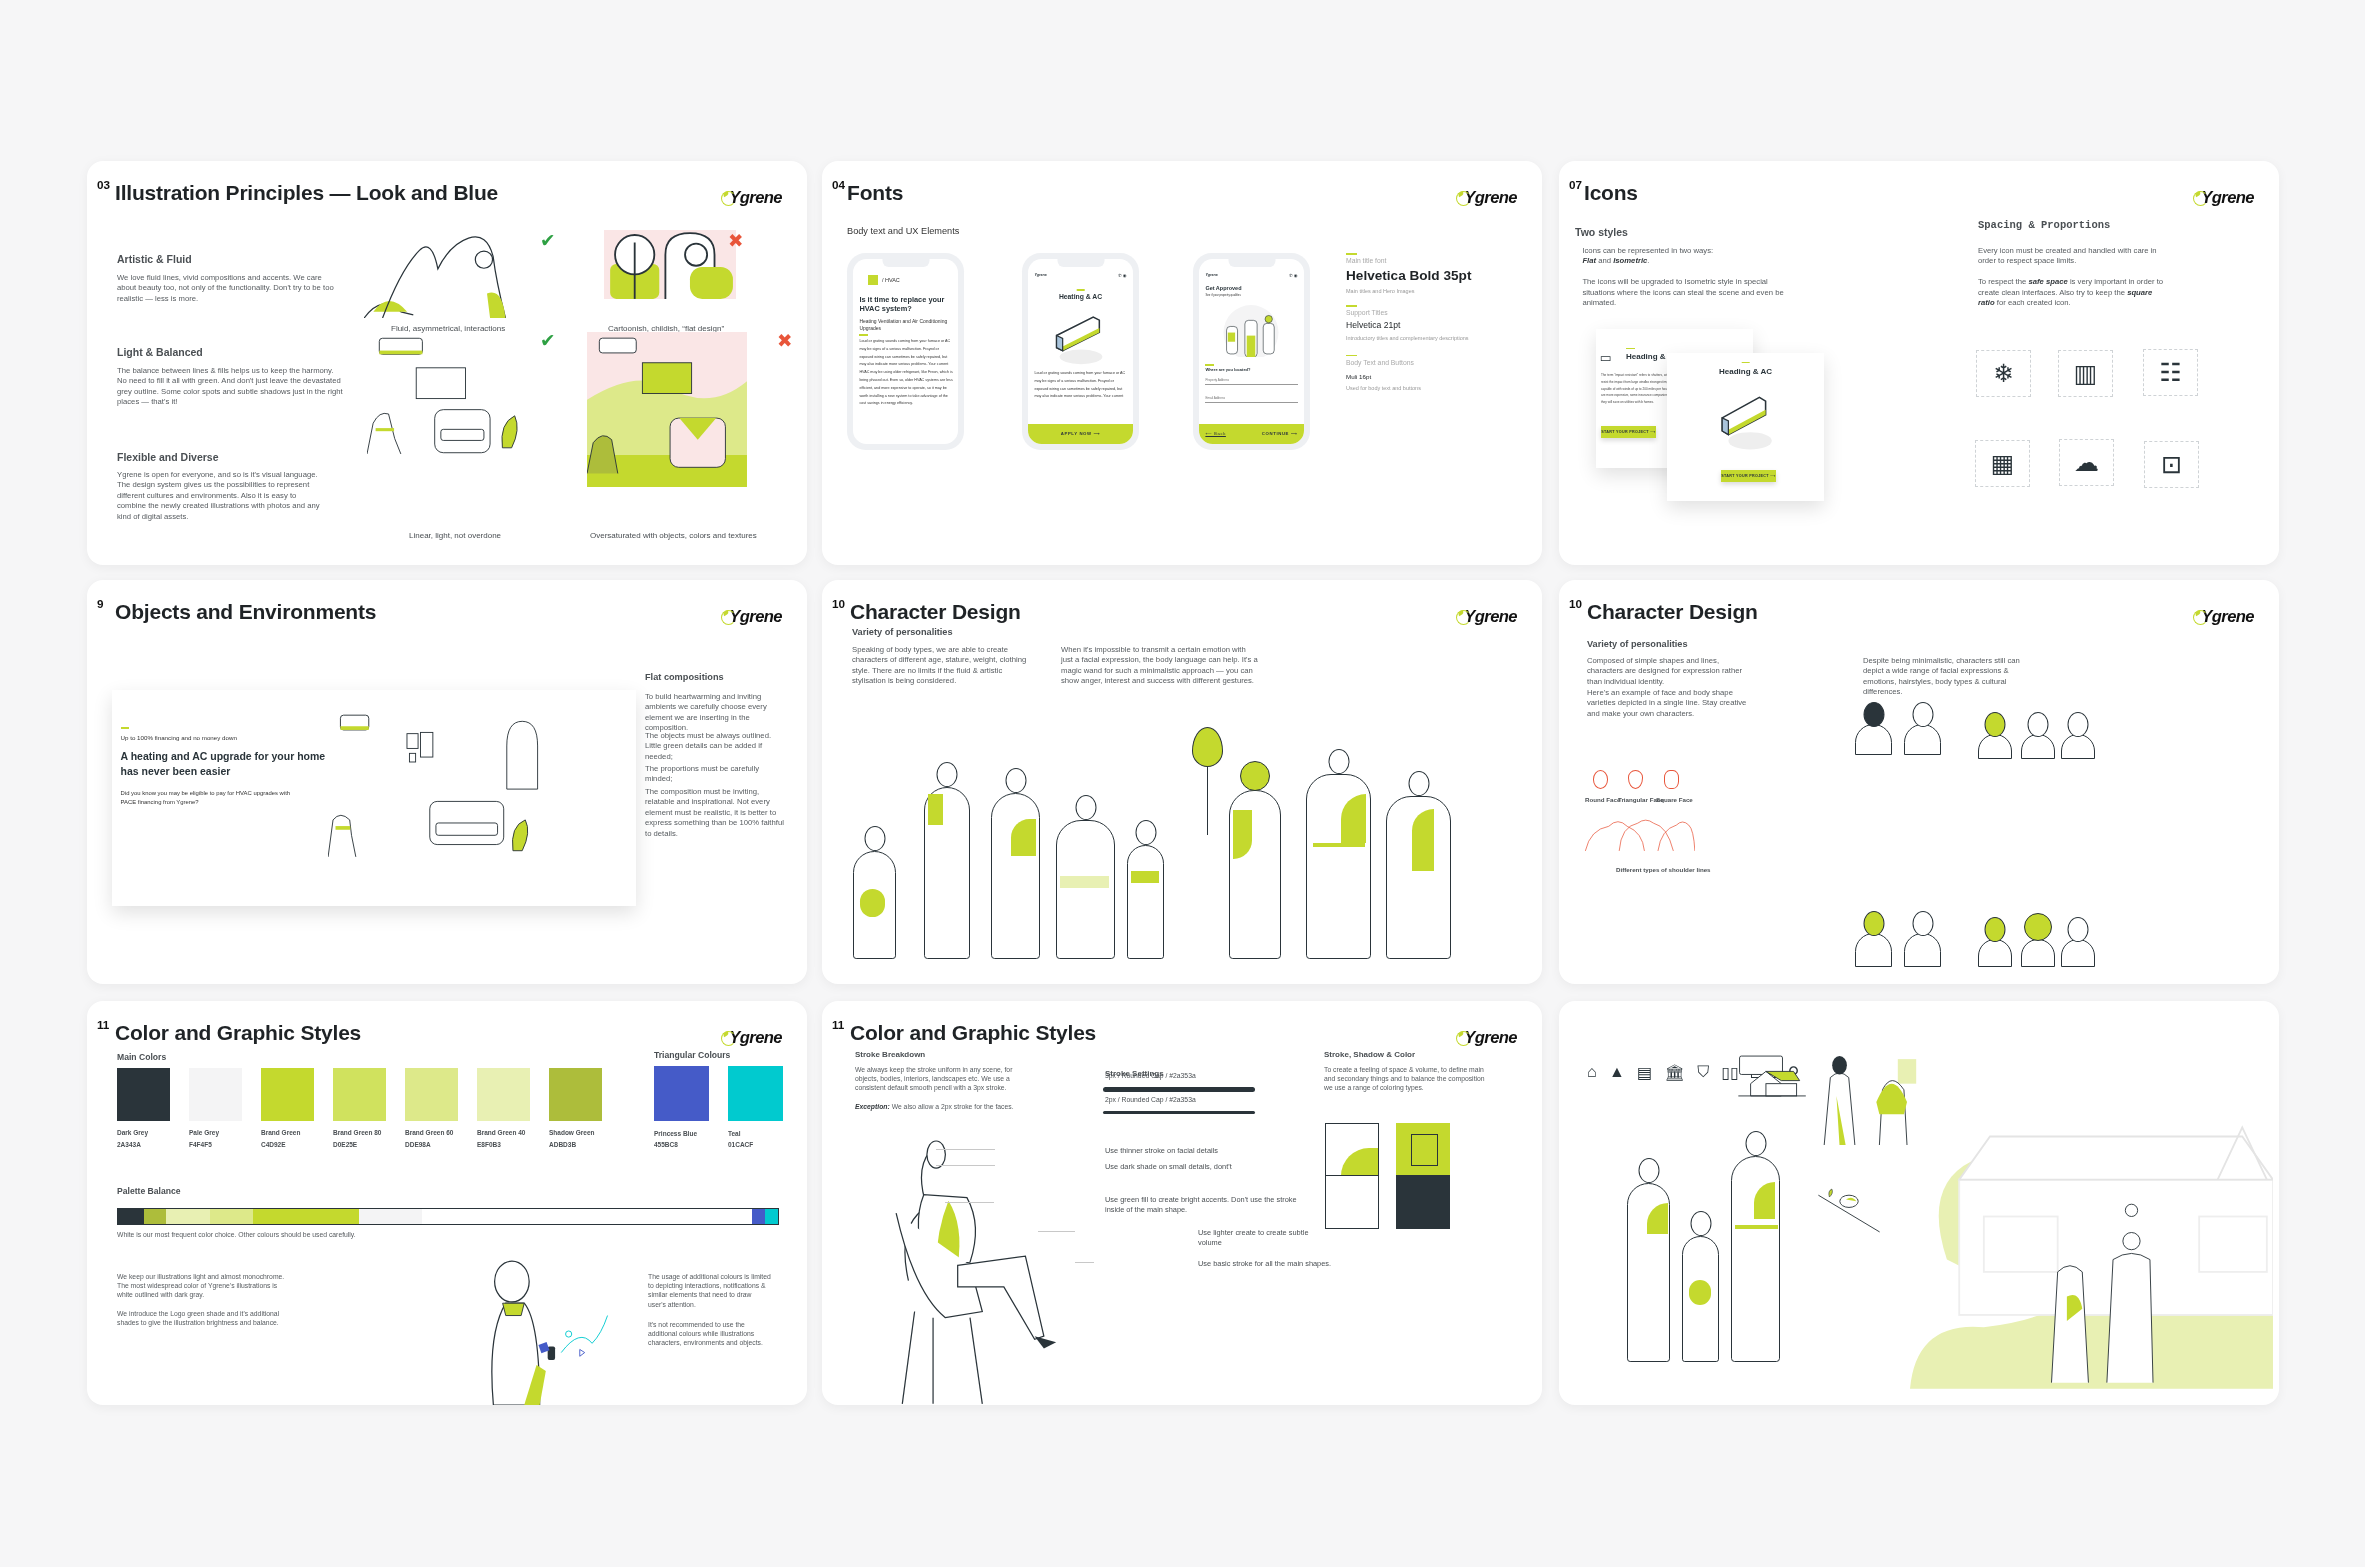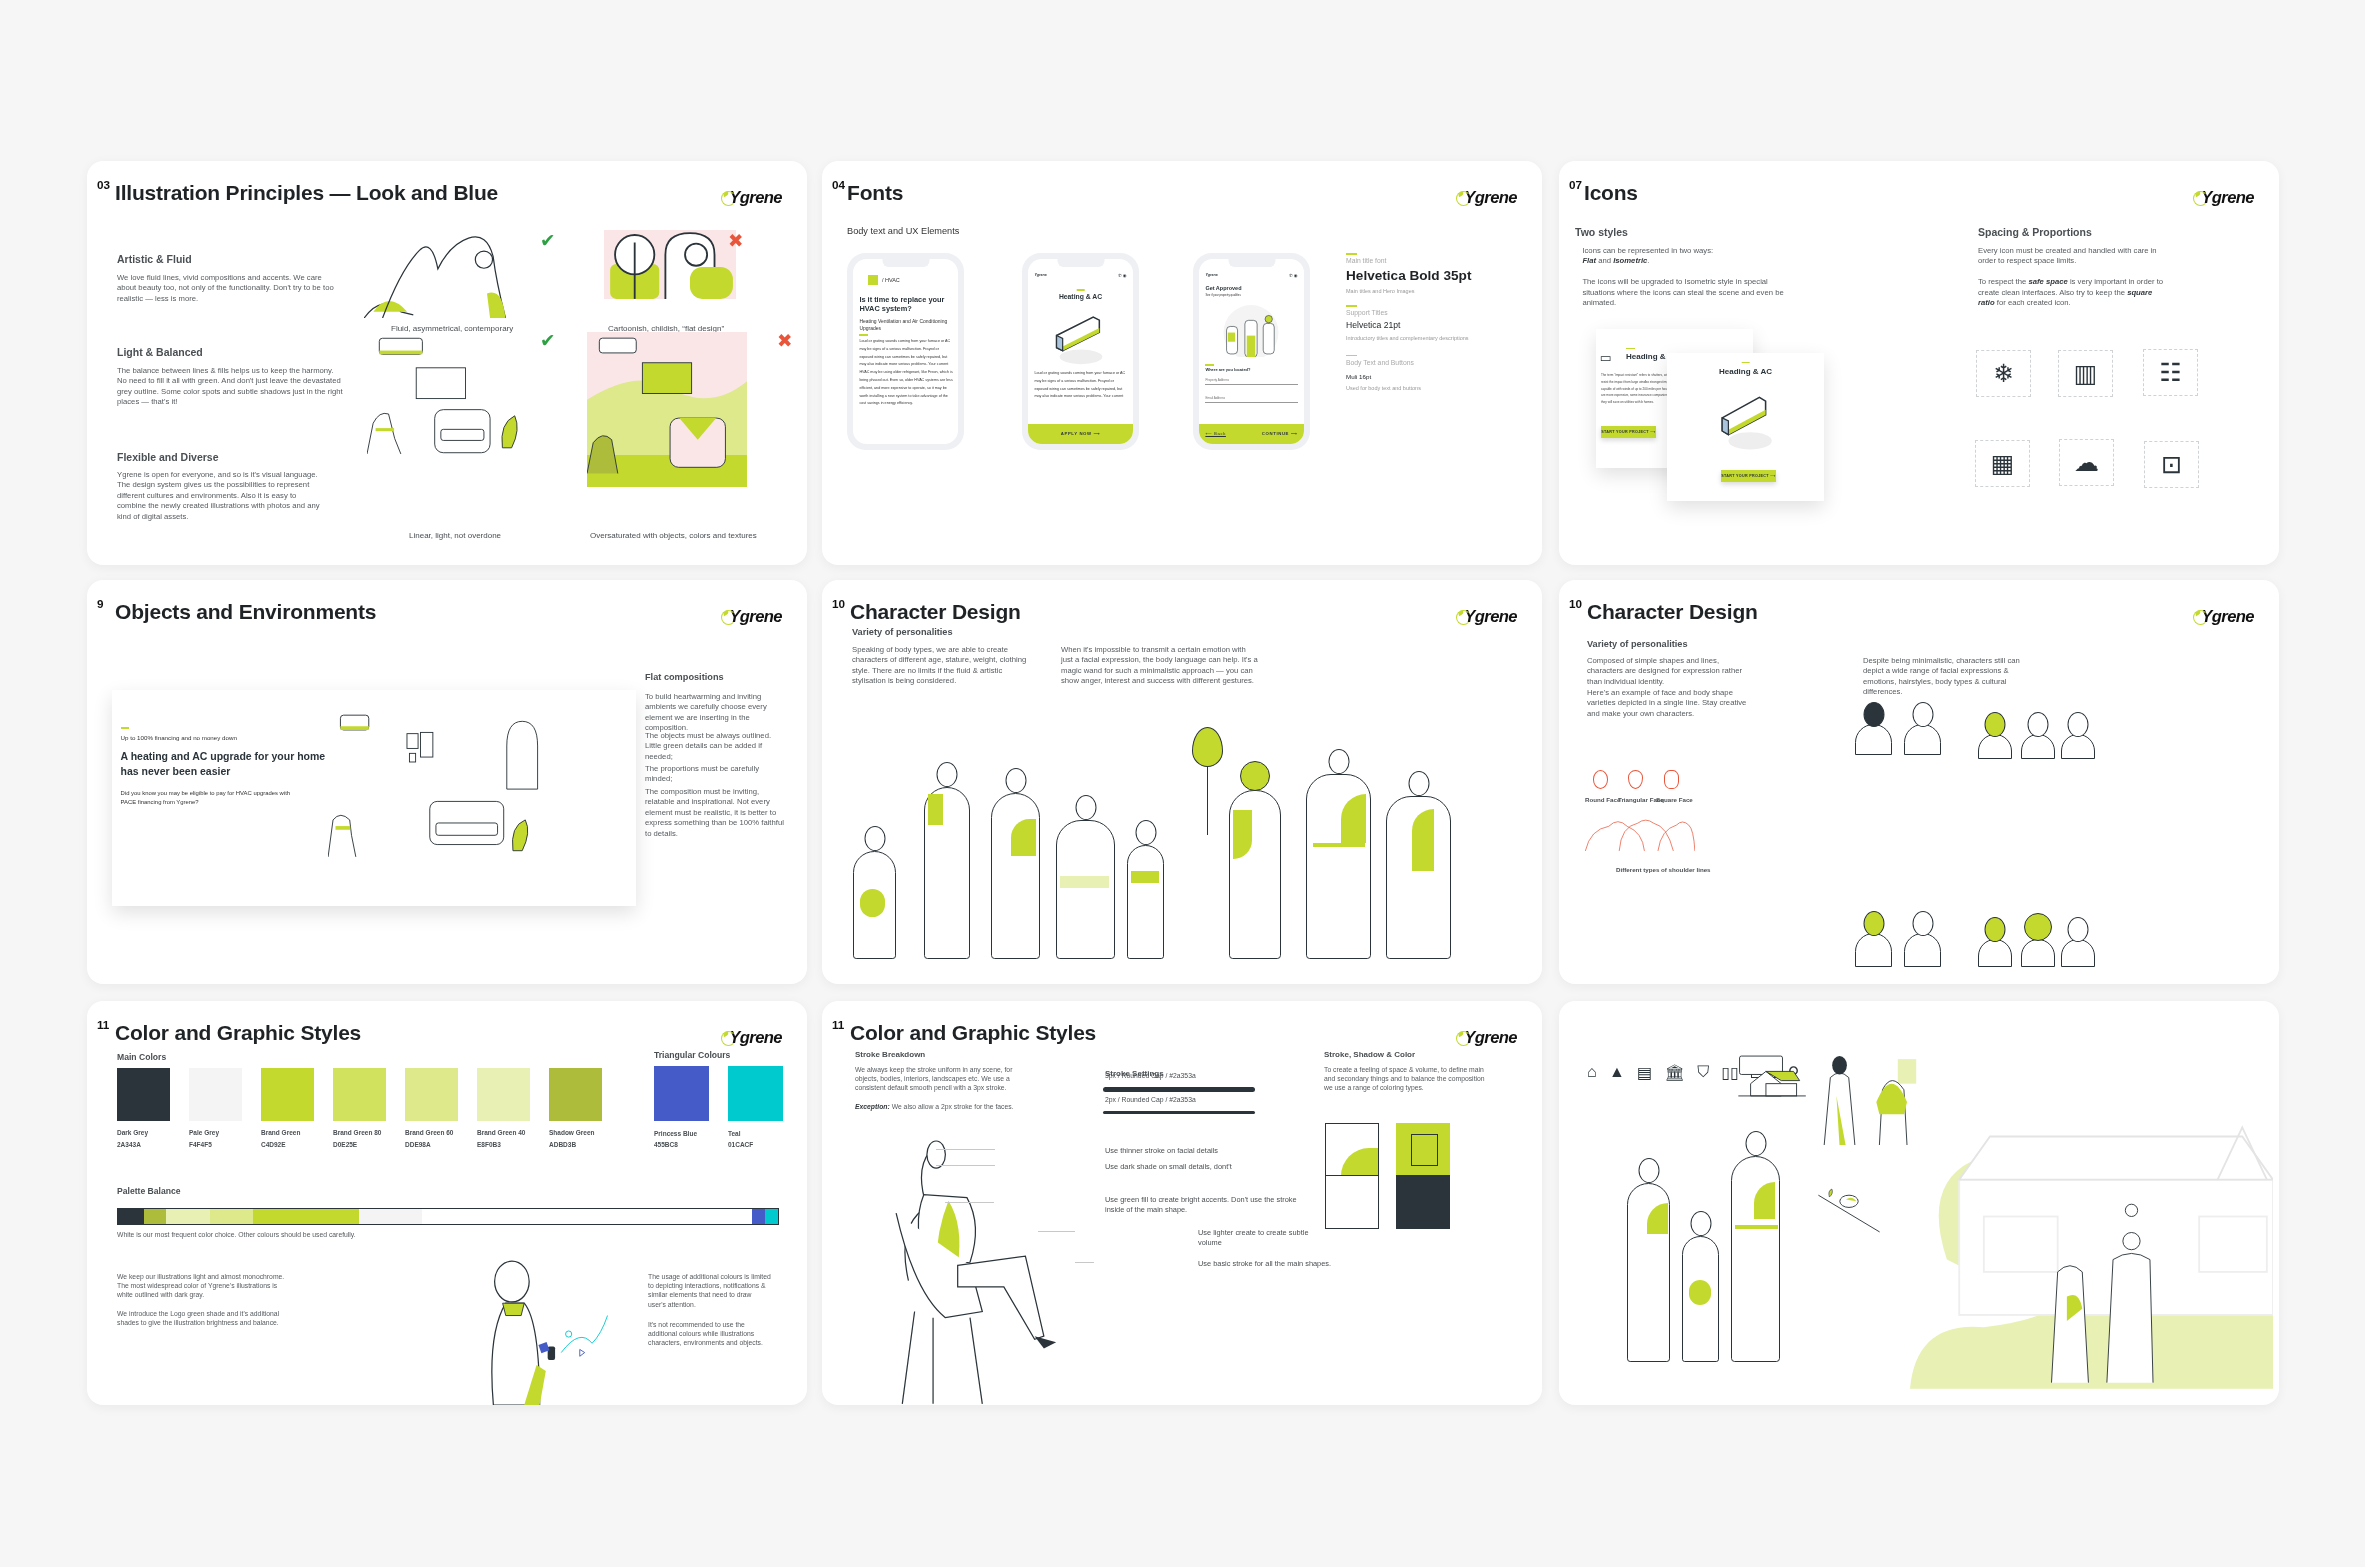--- a/index.html
+++ b/index.html
@@ -88,21 +88,21 @@
   <div class="ill" style="left:277px;top:71px;width:160px;height:86px;">
     <svg width="160" height="86" viewBox="0 0 260 140">
         <path d="M0 140 Q30 100 60 130 L80 135" fill="none" stroke="#2a343a" stroke-width="2"></path>
         <path d="M15 130 Q40 95 70 130 Z" fill="#c4d92e"></path>
         <path d="M30 140 Q60 60 90 30 Q110 10 120 60 Q140 20 170 10 Q200 0 210 40 Q215 80 230 140" fill="none" stroke="#2a343a" stroke-width="2"></path>
         <path d="M200 100 Q225 90 230 140 L205 140 Z" fill="#c4d92e"></path>
         <circle cx="195" cy="45" r="14" fill="none" stroke="#2a343a" stroke-width="2"></circle>
       </svg>
   </div>
   <span class="check" style="left:453px;top:69px;">✔</span>
-  <span class="cap" style="left:304px;top:163px;">Fluid, asymmetrical, contemporary</span>
+  <span class="cap" style="left:304px;top:163px;">Fluid, asymmetrical, interactions</span>
 
   <div class="ill pinkbg" style="left:517px;top:69px;width:132px;height:69px;">
     <svg width="132" height="69" viewBox="0 0 215 112">
         <rect x="10" y="55" width="80" height="57" rx="10" fill="#c4d92e"></rect>
         <circle cx="50" cy="40" r="32" fill="#fff" stroke="#2a343a" stroke-width="3"></circle>
         <line x1="50" y1="20" x2="50" y2="112" stroke="#2a343a" stroke-width="3"></line>
         <path d="M100 112 L100 40 Q100 5 140 5 Q180 5 180 40 L180 112" fill="#fff" stroke="#2a343a" stroke-width="3"></path>
         <rect x="140" y="60" width="70" height="52" rx="20" fill="#c4d92e"></rect>
         <circle cx="150" cy="40" r="18" fill="#fff" stroke="#2a343a" stroke-width="3"></circle>
       </svg>
@@ -232,21 +232,21 @@
       <span class="word">Ygrene</span>
     </div>
 
   <h3 class="h3" style="left:16px;top:65px;">Two styles</h3>
   <p class="p" style="left:23.4px;top:85px;width:203px;">
     <span>Icons can be represented in two ways:</span><br>
     <b>Flat</b> <span>and</span> <b>Isometric</b>.<br><br>
     <span>The icons will be upgraded to Isometric style in special situations where the icons can steal the scene and even be animated.</span>
   </p>
 
-  <h3 class="h3" style="left:419px;top:65px;">Spacing &amp; Proportions</h3>
+  <h3 class="h3" style="left:419px;top:58px;font-family:Liberation Mono, monospace;">Spacing &amp; Proportions</h3>
   <p class="p" style="left:419px;top:85px;width:191px;">
     <span>Every icon must be created and handled with care in order to respect space limits.</span><br><br>
     <span>To respect the</span> <b>safe space</b> <span>is very important in order to create clean interfaces. Also try to keep the</span> <b>square ratio</b> <span>for each created icon.</span>
   </p>
 
   <div class="mini" style="left:37px;top:168px;width:157px;height:139px;">
     <span class="gdash" style="position:absolute;left:30px;top:18.5px;"></span>
     <span style="position:absolute;left:3.7px;top:21.6px;font-size:12.3px;">▭</span>
     <div style="position:absolute;left:30px;top:23.4px;font-size:8px;font-weight:700;">Heading &amp; AC</div>
     <div style="position:absolute;left:5px;top:43px;width:111px;font-size:3.1px;line-height:2.2;color:#444;">The term "impact resistant" refers to shutters, windows, have been proven to resist the impact from large windbo strongest impact-resistant windows are capable of with winds of up to 200 miles per hour. While impact-resistan doors are more expensive, some insurance companies o premium discounts. Plus, they will save on utilities with b homes.</div>

